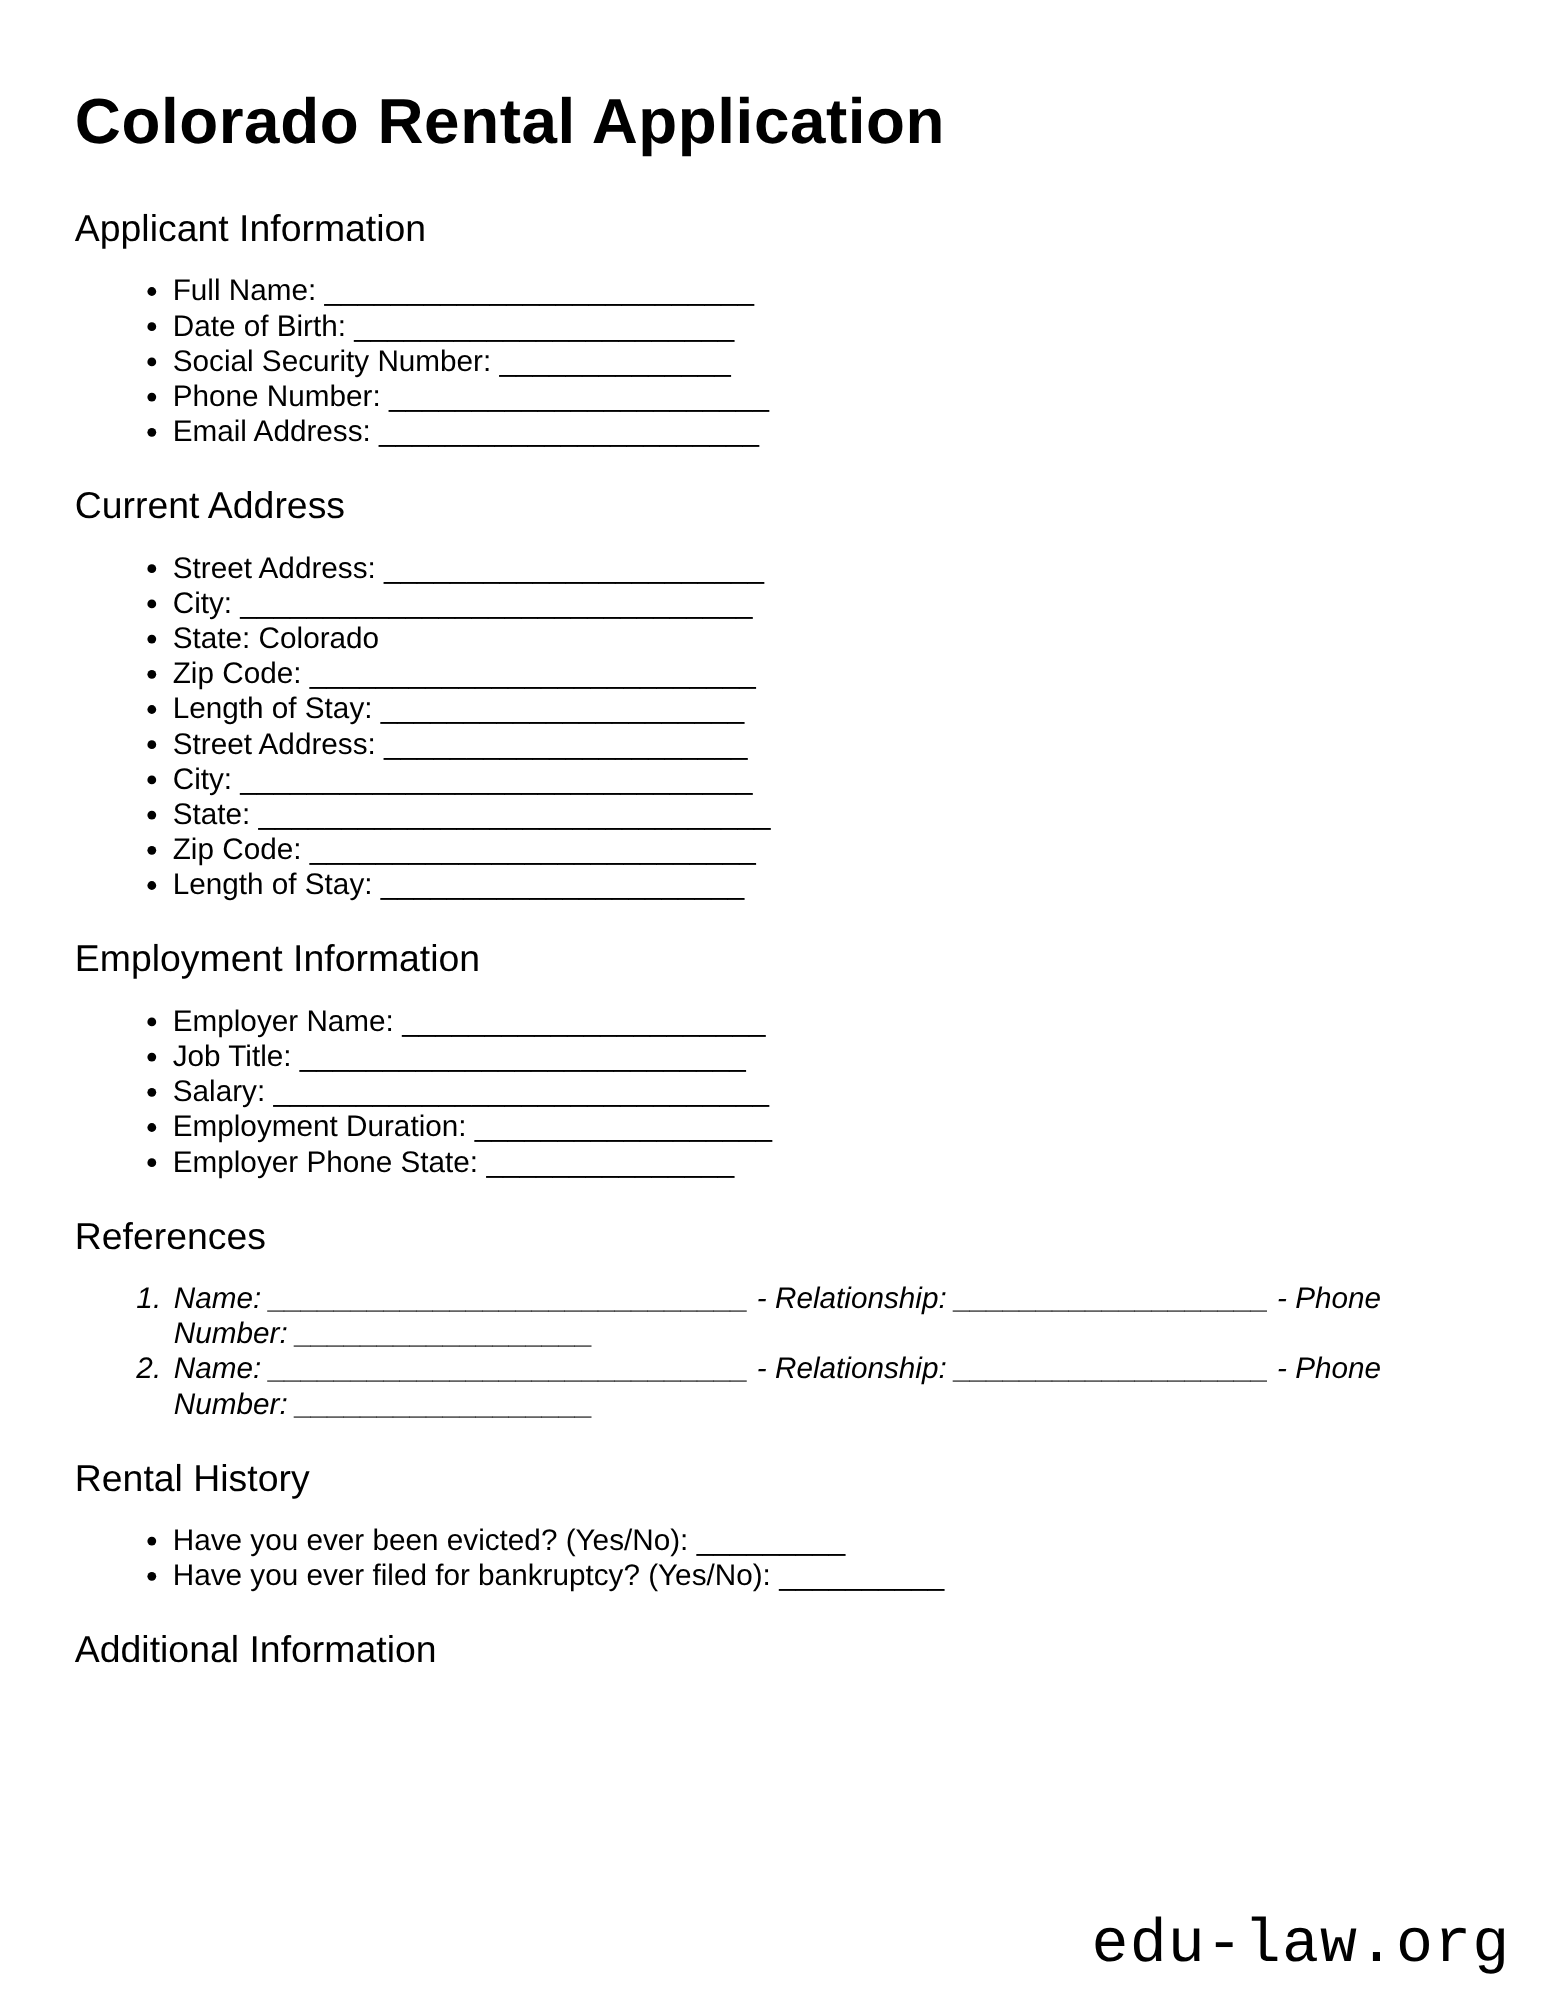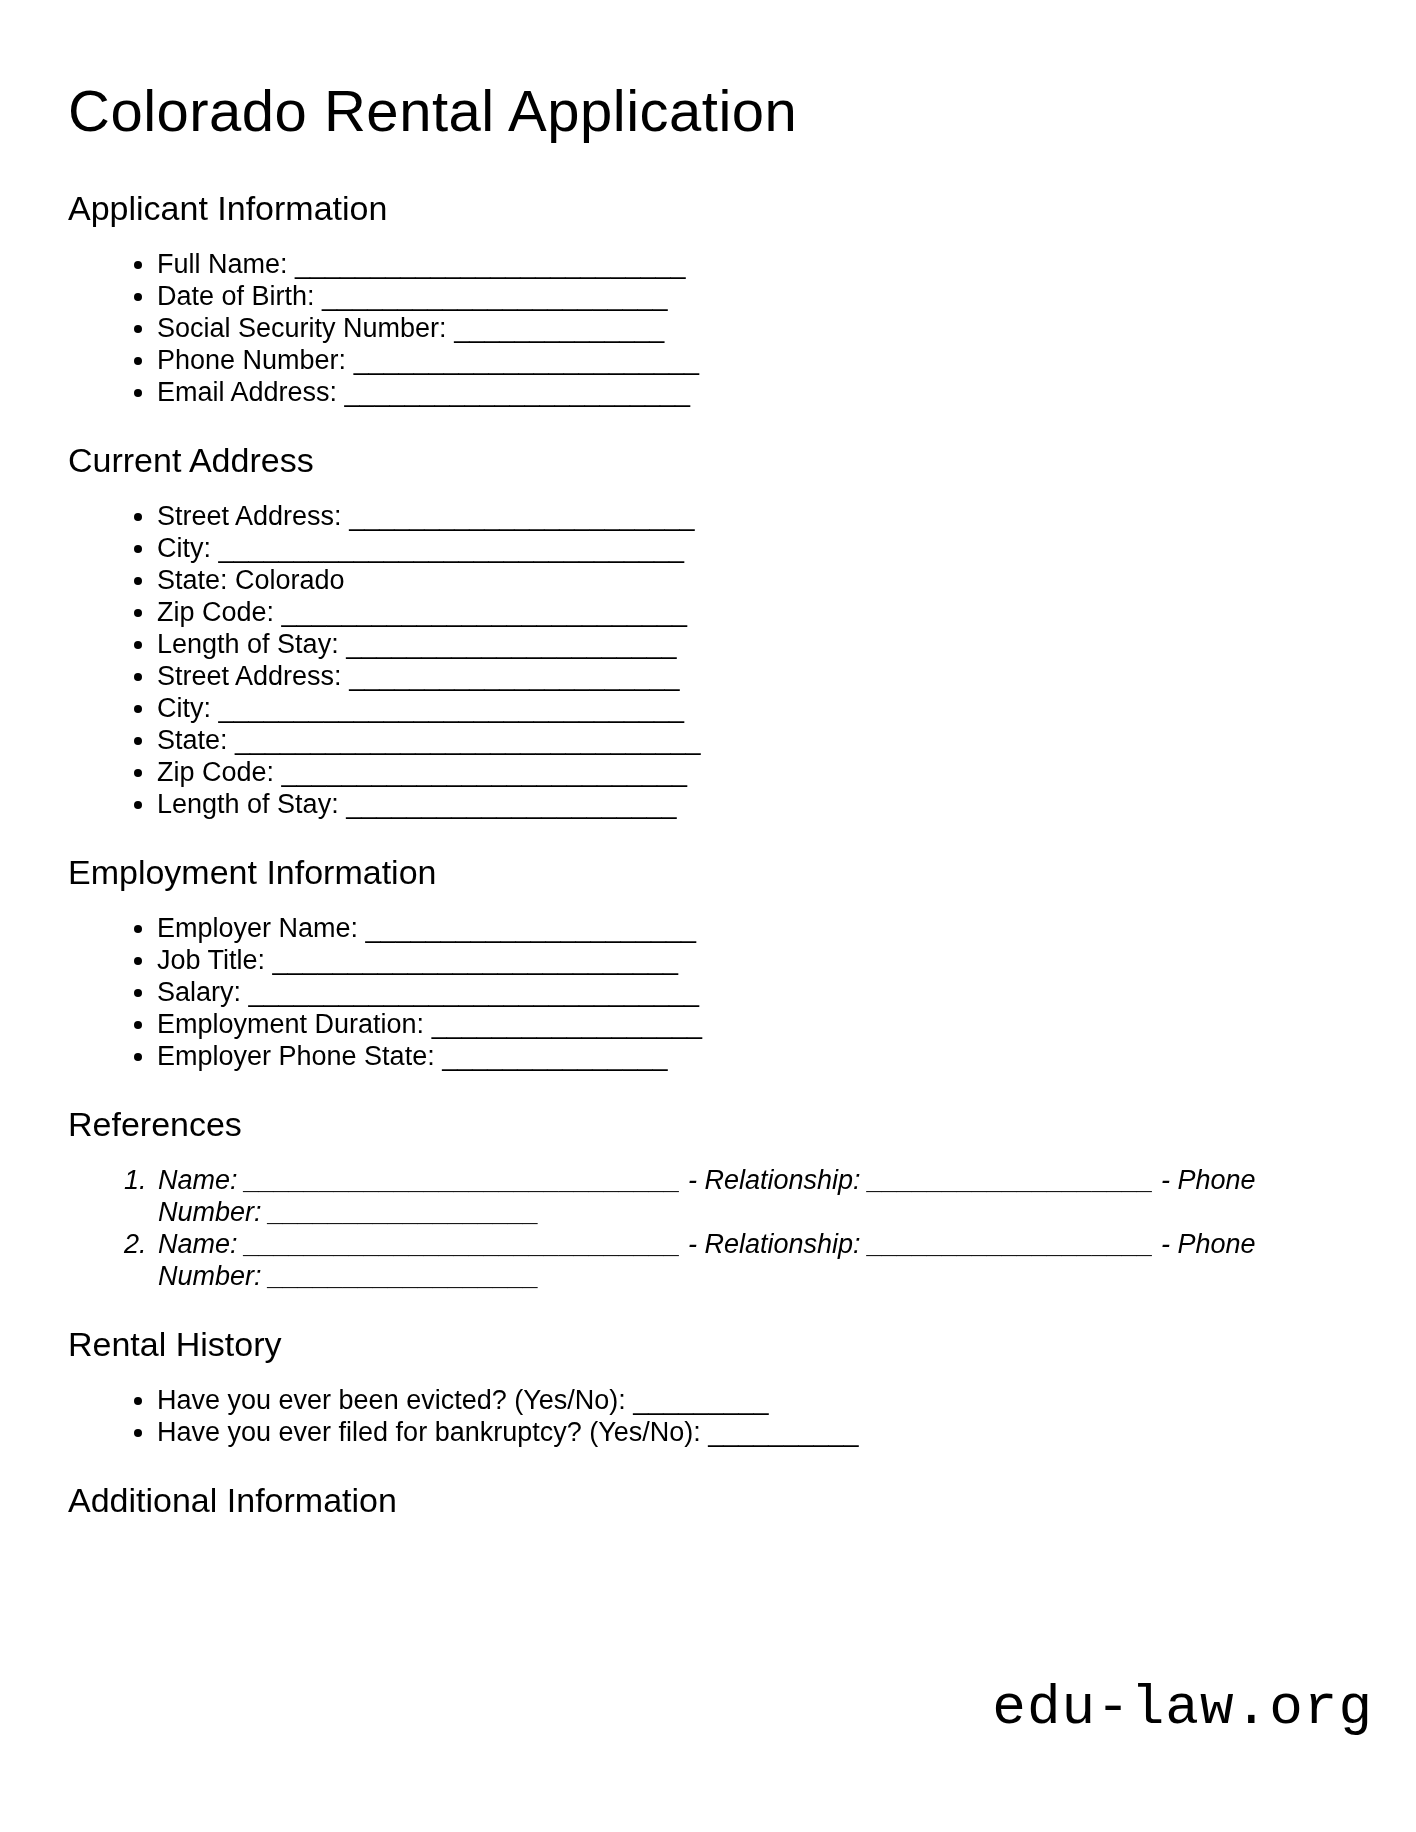--- a/index.html
+++ b/index.html
@@ -12,21 +12,21 @@
     font-family:"Liberation Sans","DejaVu Sans",sans-serif;
     font-size:27px;
     line-height:32px;
     box-sizing:border-box;
     padding:80px 66px 0 68px;
     overflow:hidden;
   }
   h1{
     font-size:58px;
     line-height:62px;
-    font-weight:normal;
+    font-weight:bold;
     margin:0 0 48px 0;
     letter-spacing:0.5px;
   }
   .intro{margin:0 0 0 0;}
   h2{
     font-size:34px;
     line-height:36px;
     font-weight:normal;
     margin:34px 0 22px 0;
   }
@@ -39,21 +39,21 @@
   ol.refs{
     margin:0;
     padding:0 0 0 86px;
     list-style:decimal;
     font-style:italic;
   }
   ol.refs li{margin:0;padding:0 0 0 4px;}
   .nowrap{white-space:nowrap;}
   .watermark{
     position:absolute;
-    top:1678px;
+    top:1738px;
     right:43px;
     font-family:"Liberation Mono","DejaVu Sans Mono",monospace;
     font-size:56px;
     line-height:60px;
     color:#000000;
     letter-spacing:1px;
   }
 </style>
 </head>
 <body>

